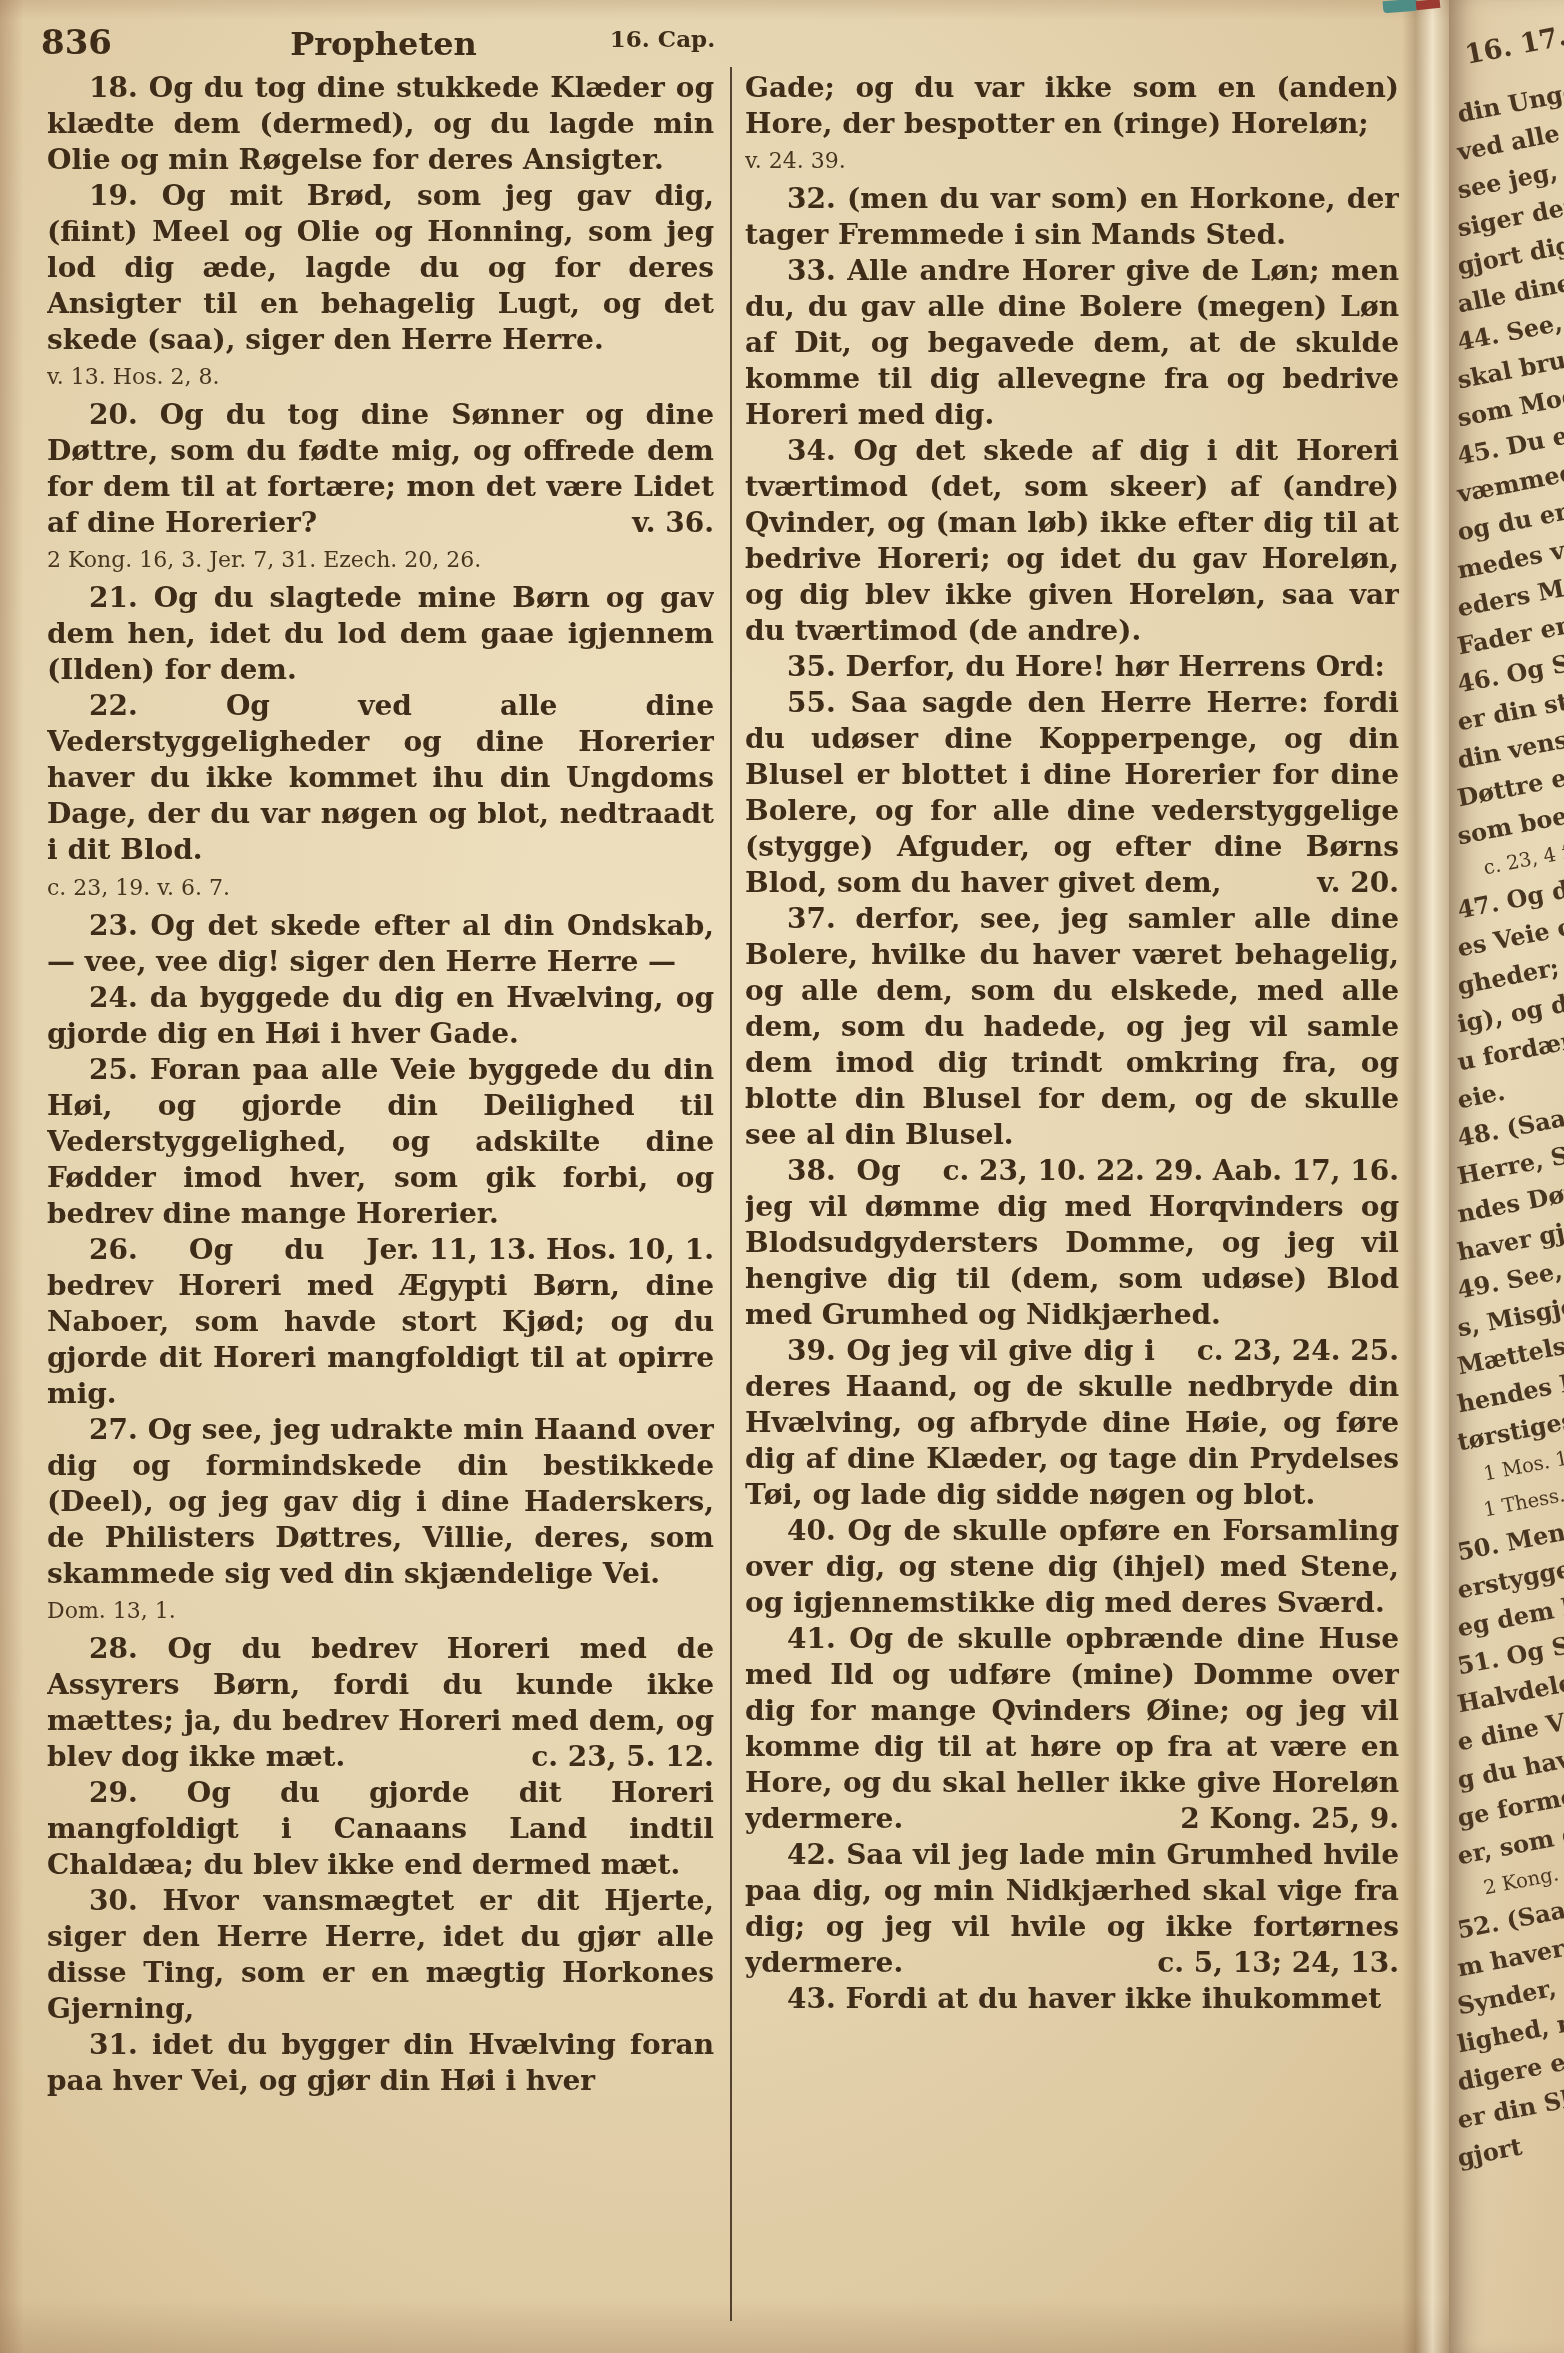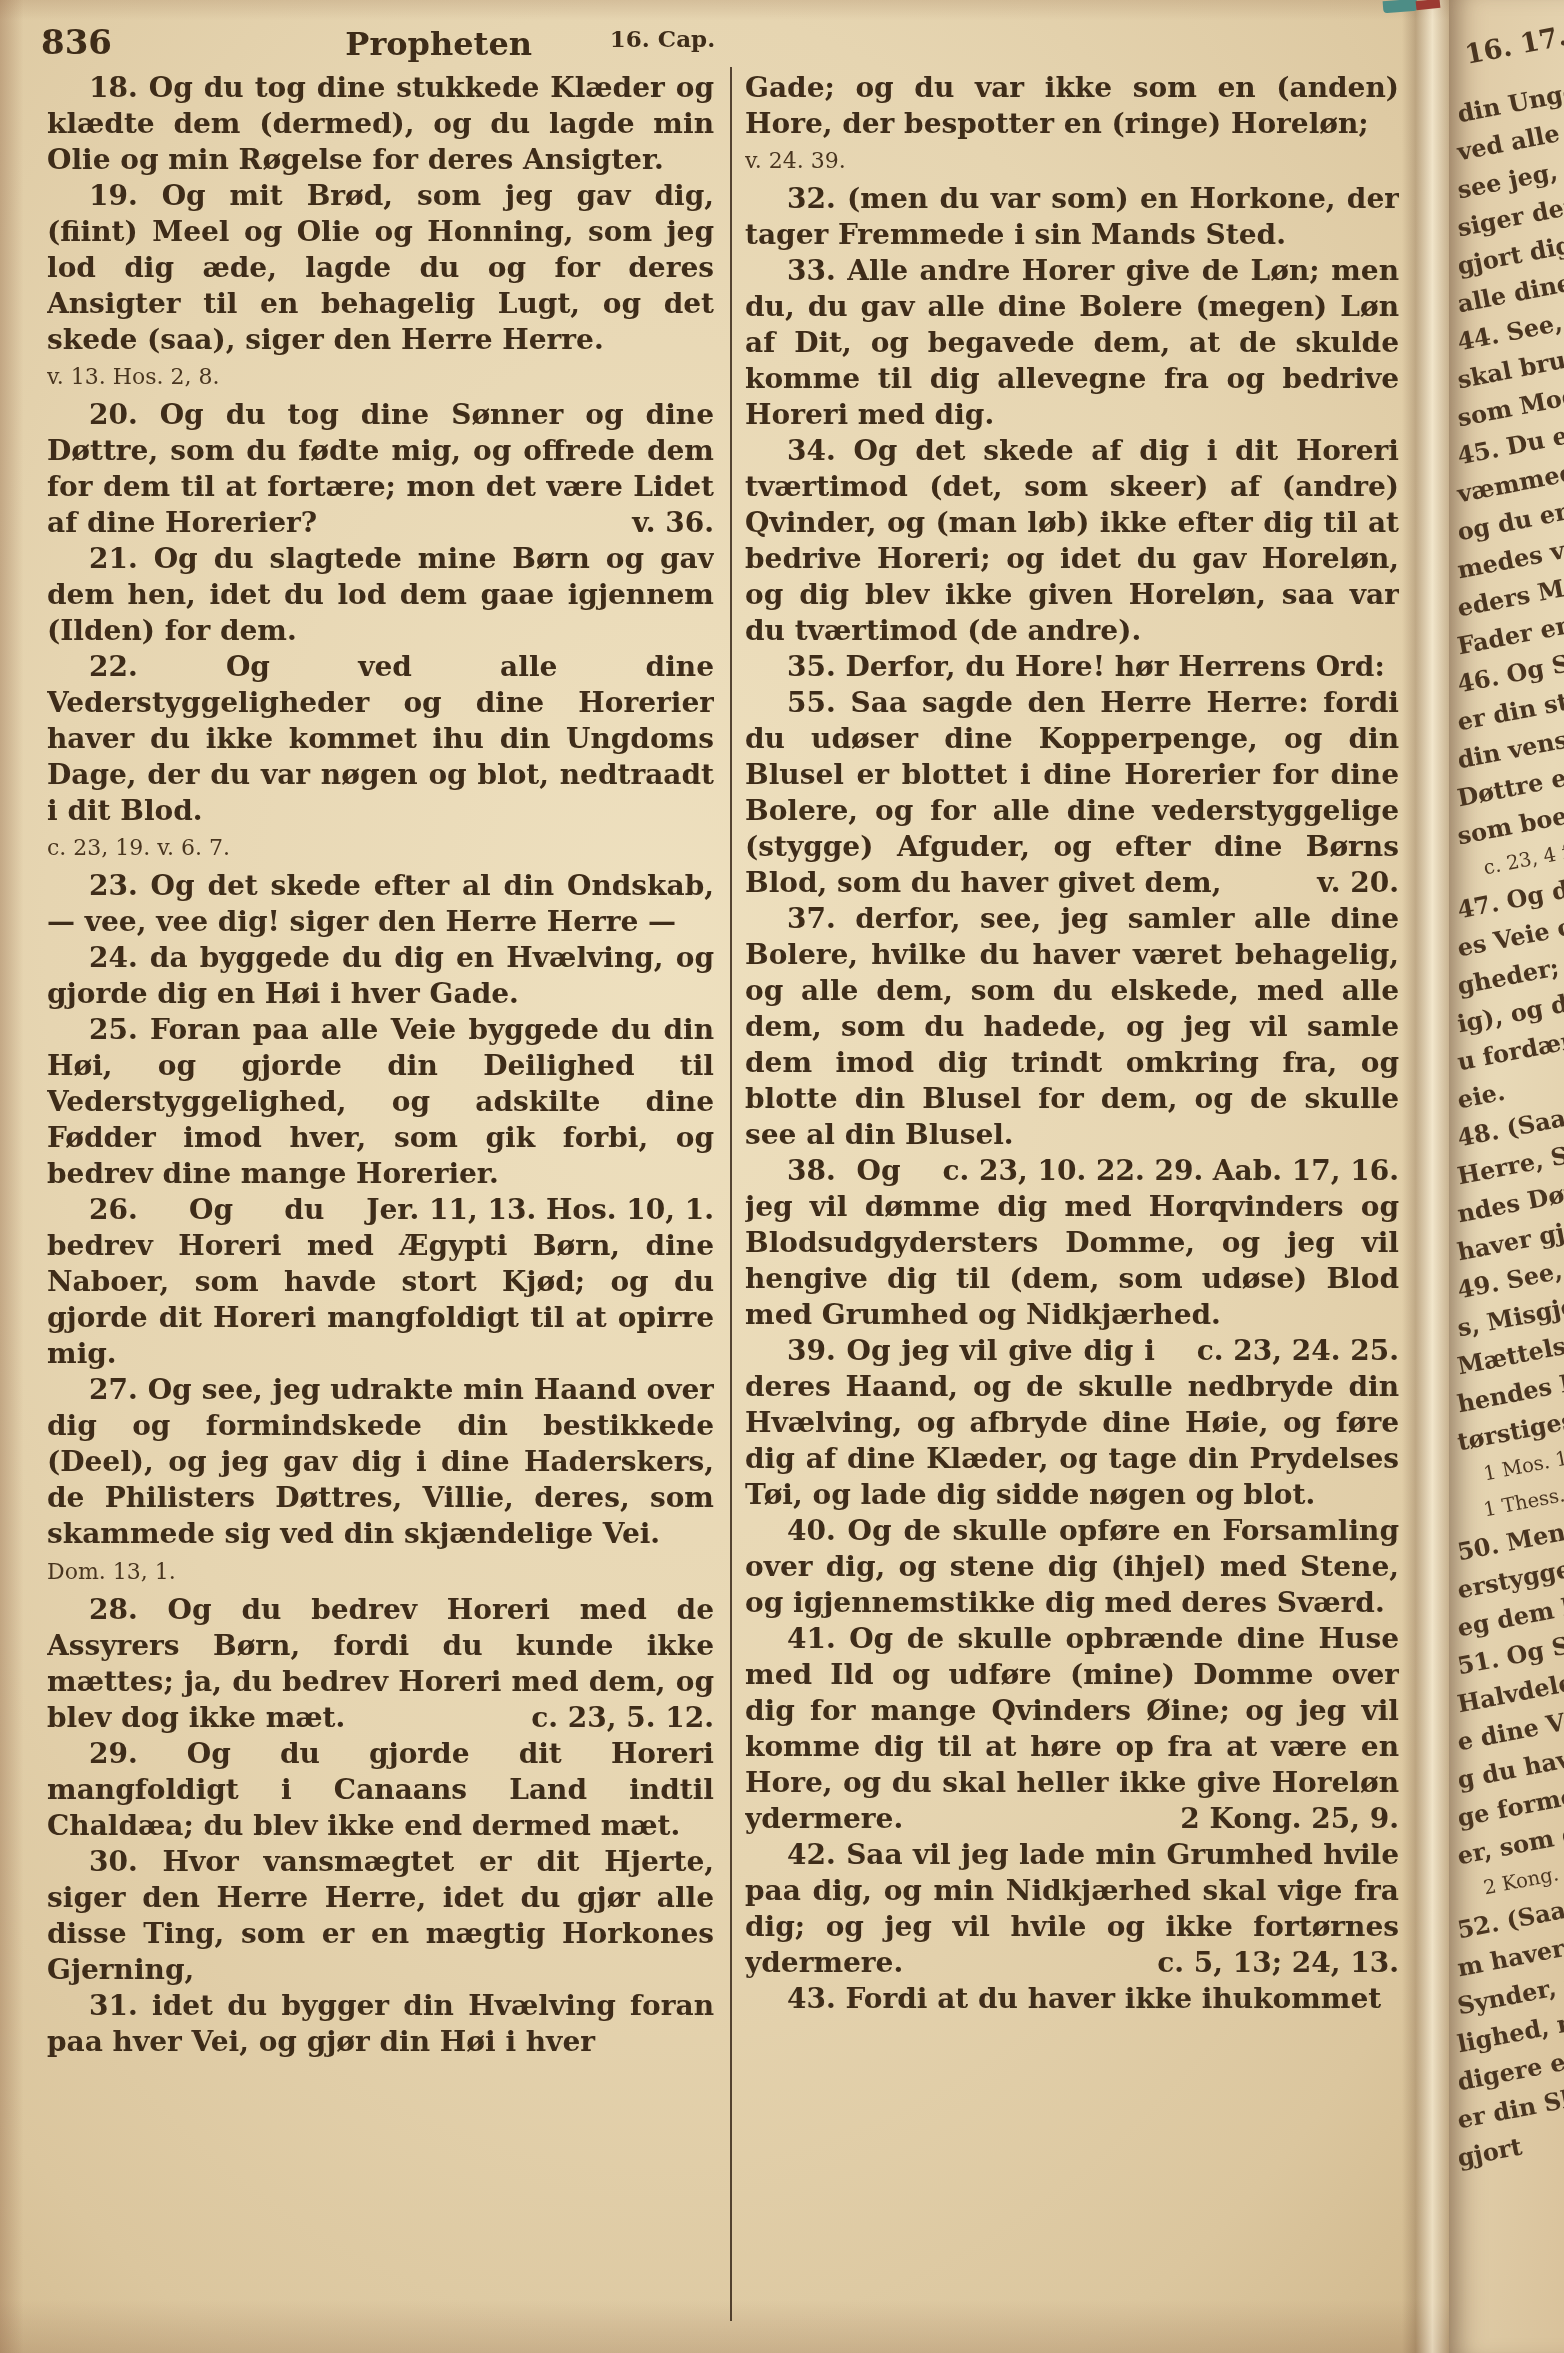--- a/index.html
+++ b/index.html
@@ -10,21 +10,21 @@
     font-family:"DejaVu Serif", serif;
     color:#3e2c19;
     background:
       linear-gradient(90deg, rgba(146,104,72,.40) 0px, rgba(146,104,72,0) 23.5px),
       linear-gradient(180deg, rgba(150,110,75,.22) 0px, rgba(150,110,75,0) 20.3px),
       linear-gradient(0deg, rgba(140,100,68,.26) 0px, rgba(140,100,68,0) 55px),
       radial-gradient(ellipse 1174px 1800px at 42% 40%, #eee0bf 0%, #e6d5b1 52%, #dbc69e 86%, #d2ba8f 100%);
   }
   
   .pagenum{position:absolute;left:41px;top:22px;font-size:34px;font-weight:bold;}
-  .head-center{position:absolute;left:235px;top:25px;width:297px;text-align:right;font-size:32px;font-weight:bold;}
+  .head-center{position:absolute;left:235px;top:25px;width:297px;text-align:center;font-size:32px;font-weight:bold;}
   .head-right{position:absolute;left:600px;top:25px;width:125px;text-align:center;font-size:23px;font-weight:bold;}
   
   .divider{position:absolute;left:730px;top:67px;width:2.3px;height:2254px;background:#3a291a;opacity:.85;}
   .col{position:absolute;top:70px;height:2279px;overflow:hidden;}
   .col-left{left:47px;width:667px;}
   .col-right{left:745px;width:654px;}
   p.verse{margin:0;text-align:justify;text-indent:42px;font-size:28px;line-height:36px;font-weight:bold;color:#3e2c19;}
   p.verse.cont{text-indent:0;}
   p.ref-center{margin:2.3px 0 3.9px;text-align:left;text-indent:0;font-size:22px;line-height:33px;font-weight:normal;color:#49351f;}
   span.vnum{font-weight:bold;margin-top:28px;}
@@ -56,20 +56,21 @@
   <div class="head-center">Propheten</div>
   <div class="head-right">16. Cap.</div>
 
   <div class="divider"></div>
 
   <div class="col col-left" id="col-left">
       <p class="verse"><span class="vnum">18. </span>Og du tog dine stukkede Klæder og klædte dem (dermed), og du lagde min Olie og min Røgelse for deres Ansigter.</p>
       <p class="verse"><span class="vnum">19. </span>Og mit Brød, som jeg gav dig, (fiint) Meel og Olie og Honning, som jeg lod dig æde, lagde du og for deres Ansigter til en behagelig Lugt, og det skede (saa), siger den Herre Herre.</p>
       <p class="ref-center">v. 13. Hos. 2, 8.</p>
       <p class="verse"><span class="vnum">20. </span>Og du tog dine Sønner og dine Døttre, som du fødte mig, og offrede dem for dem til at fortære; mon det være Lidet af dine Horerier?<span class="inline-ref">v. 36.</span></p>
+      <p class="ref-center">2 Kong. 16, 3. Jer. 7, 31. Ezech. 20, 26.</p>
       <p class="verse"><span class="vnum">21. </span>Og du slagtede mine Børn og gav dem hen, idet du lod dem gaae igjennem (Ilden) for dem.</p>
       <p class="verse"><span class="vnum">22. </span>Og ved alle dine Vederstyggeligheder og dine Horerier haver du ikke kommet ihu din Ungdoms Dage, der du var nøgen og blot, nedtraadt i dit Blod.</p>
       <p class="ref-center">c. 23, 19. v. 6. 7.</p>
       <p class="verse"><span class="vnum">23. </span>Og det skede efter al din Ondskab, — vee, vee dig! siger den Herre Herre —</p>
       <p class="verse"><span class="vnum">24. </span>da byggede du dig en Hvælving, og gjorde dig en Høi i hver Gade.</p>
       <p class="verse"><span class="vnum">25. </span>Foran paa alle Veie byggede du din Høi, og gjorde din Deilighed til Vederstyggelighed, og adskilte dine Fødder imod hver, som gik forbi, og bedrev dine mange Horerier.<span class="inline-ref">Jer. 11, 13. Hos. 10, 1.</span></p>
       <p class="verse"><span class="vnum">26. </span>Og du bedrev Horeri med Ægypti Børn, dine Naboer, som havde stort Kjød; og du gjorde dit Horeri mangfoldigt til at opirre mig.</p>
       <p class="verse"><span class="vnum">27. </span>Og see, jeg udrakte min Haand over dig og formindskede din bestikkede (Deel), og jeg gav dig i dine Haderskers, de Philisters Døttres, Villie, deres, som skammede sig ved din skjændelige Vei.</p>
       <p class="ref-center">Dom. 13, 1.</p>
       <p class="verse"><span class="vnum">28. </span>Og du bedrev Horeri med de Assyrers Børn, fordi du kunde ikke mættes; ja, du bedrev Horeri med dem, og blev dog ikke mæt.<span class="inline-ref">c. 23, 5. 12.</span></p>

